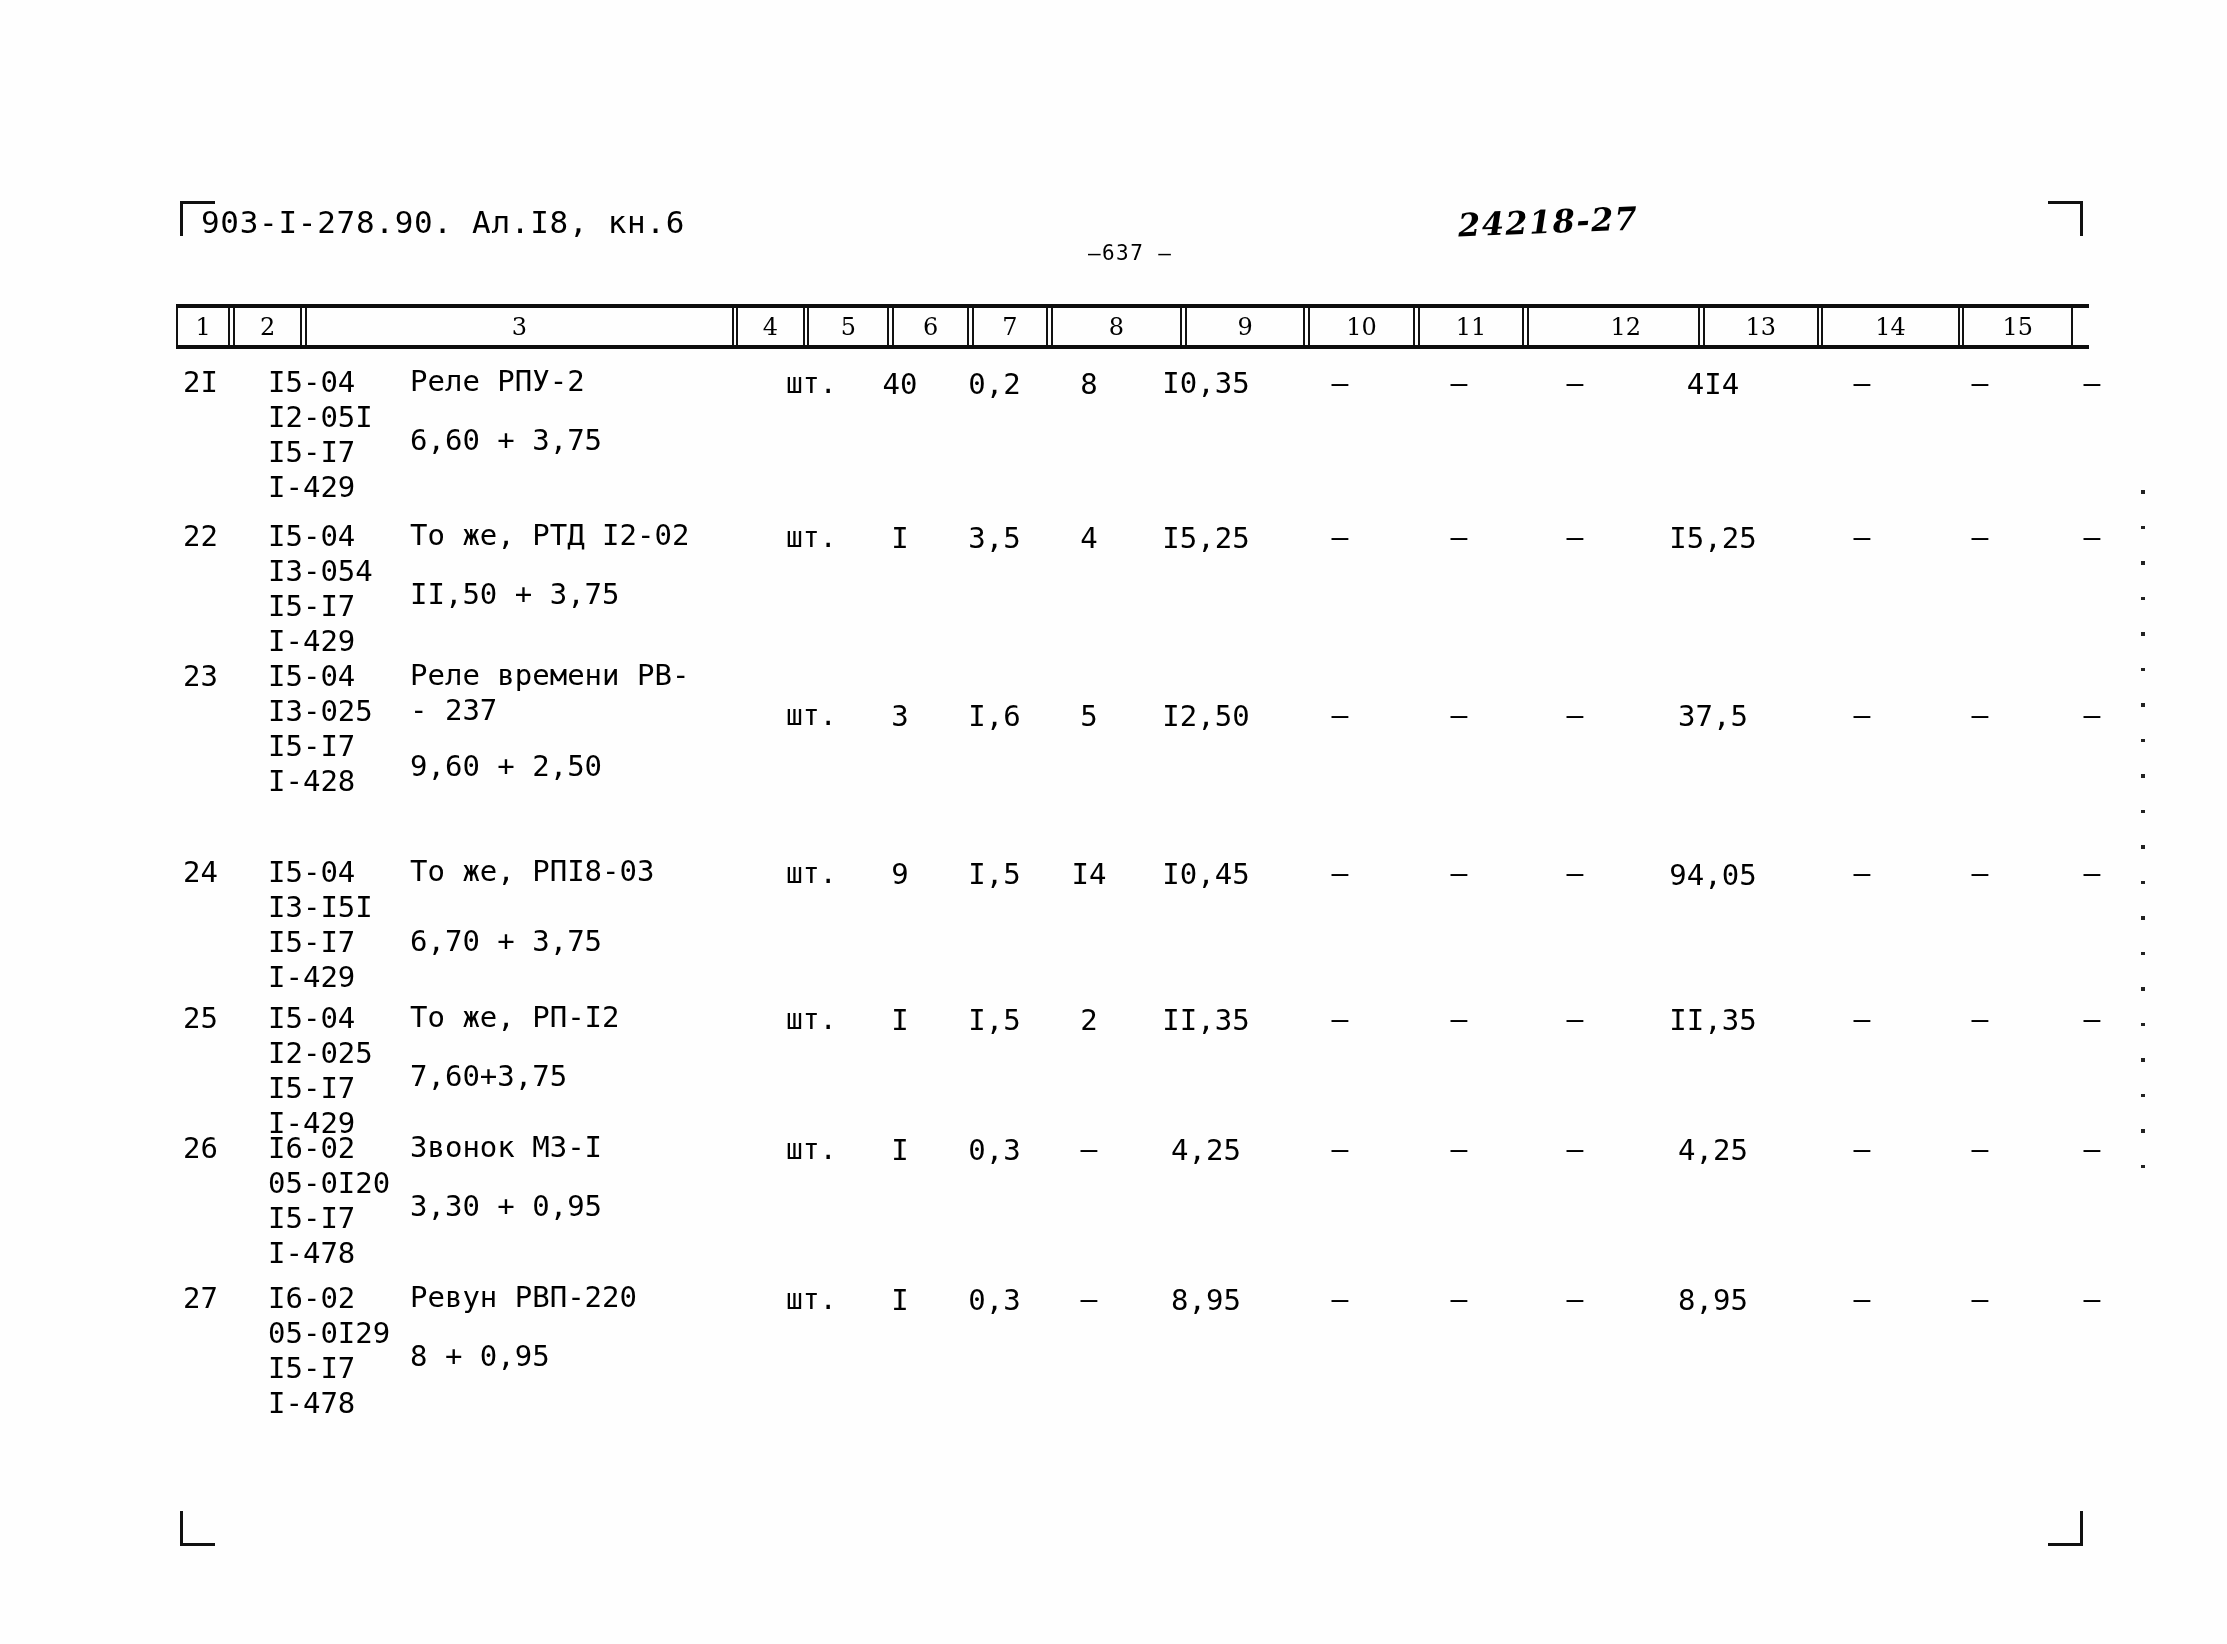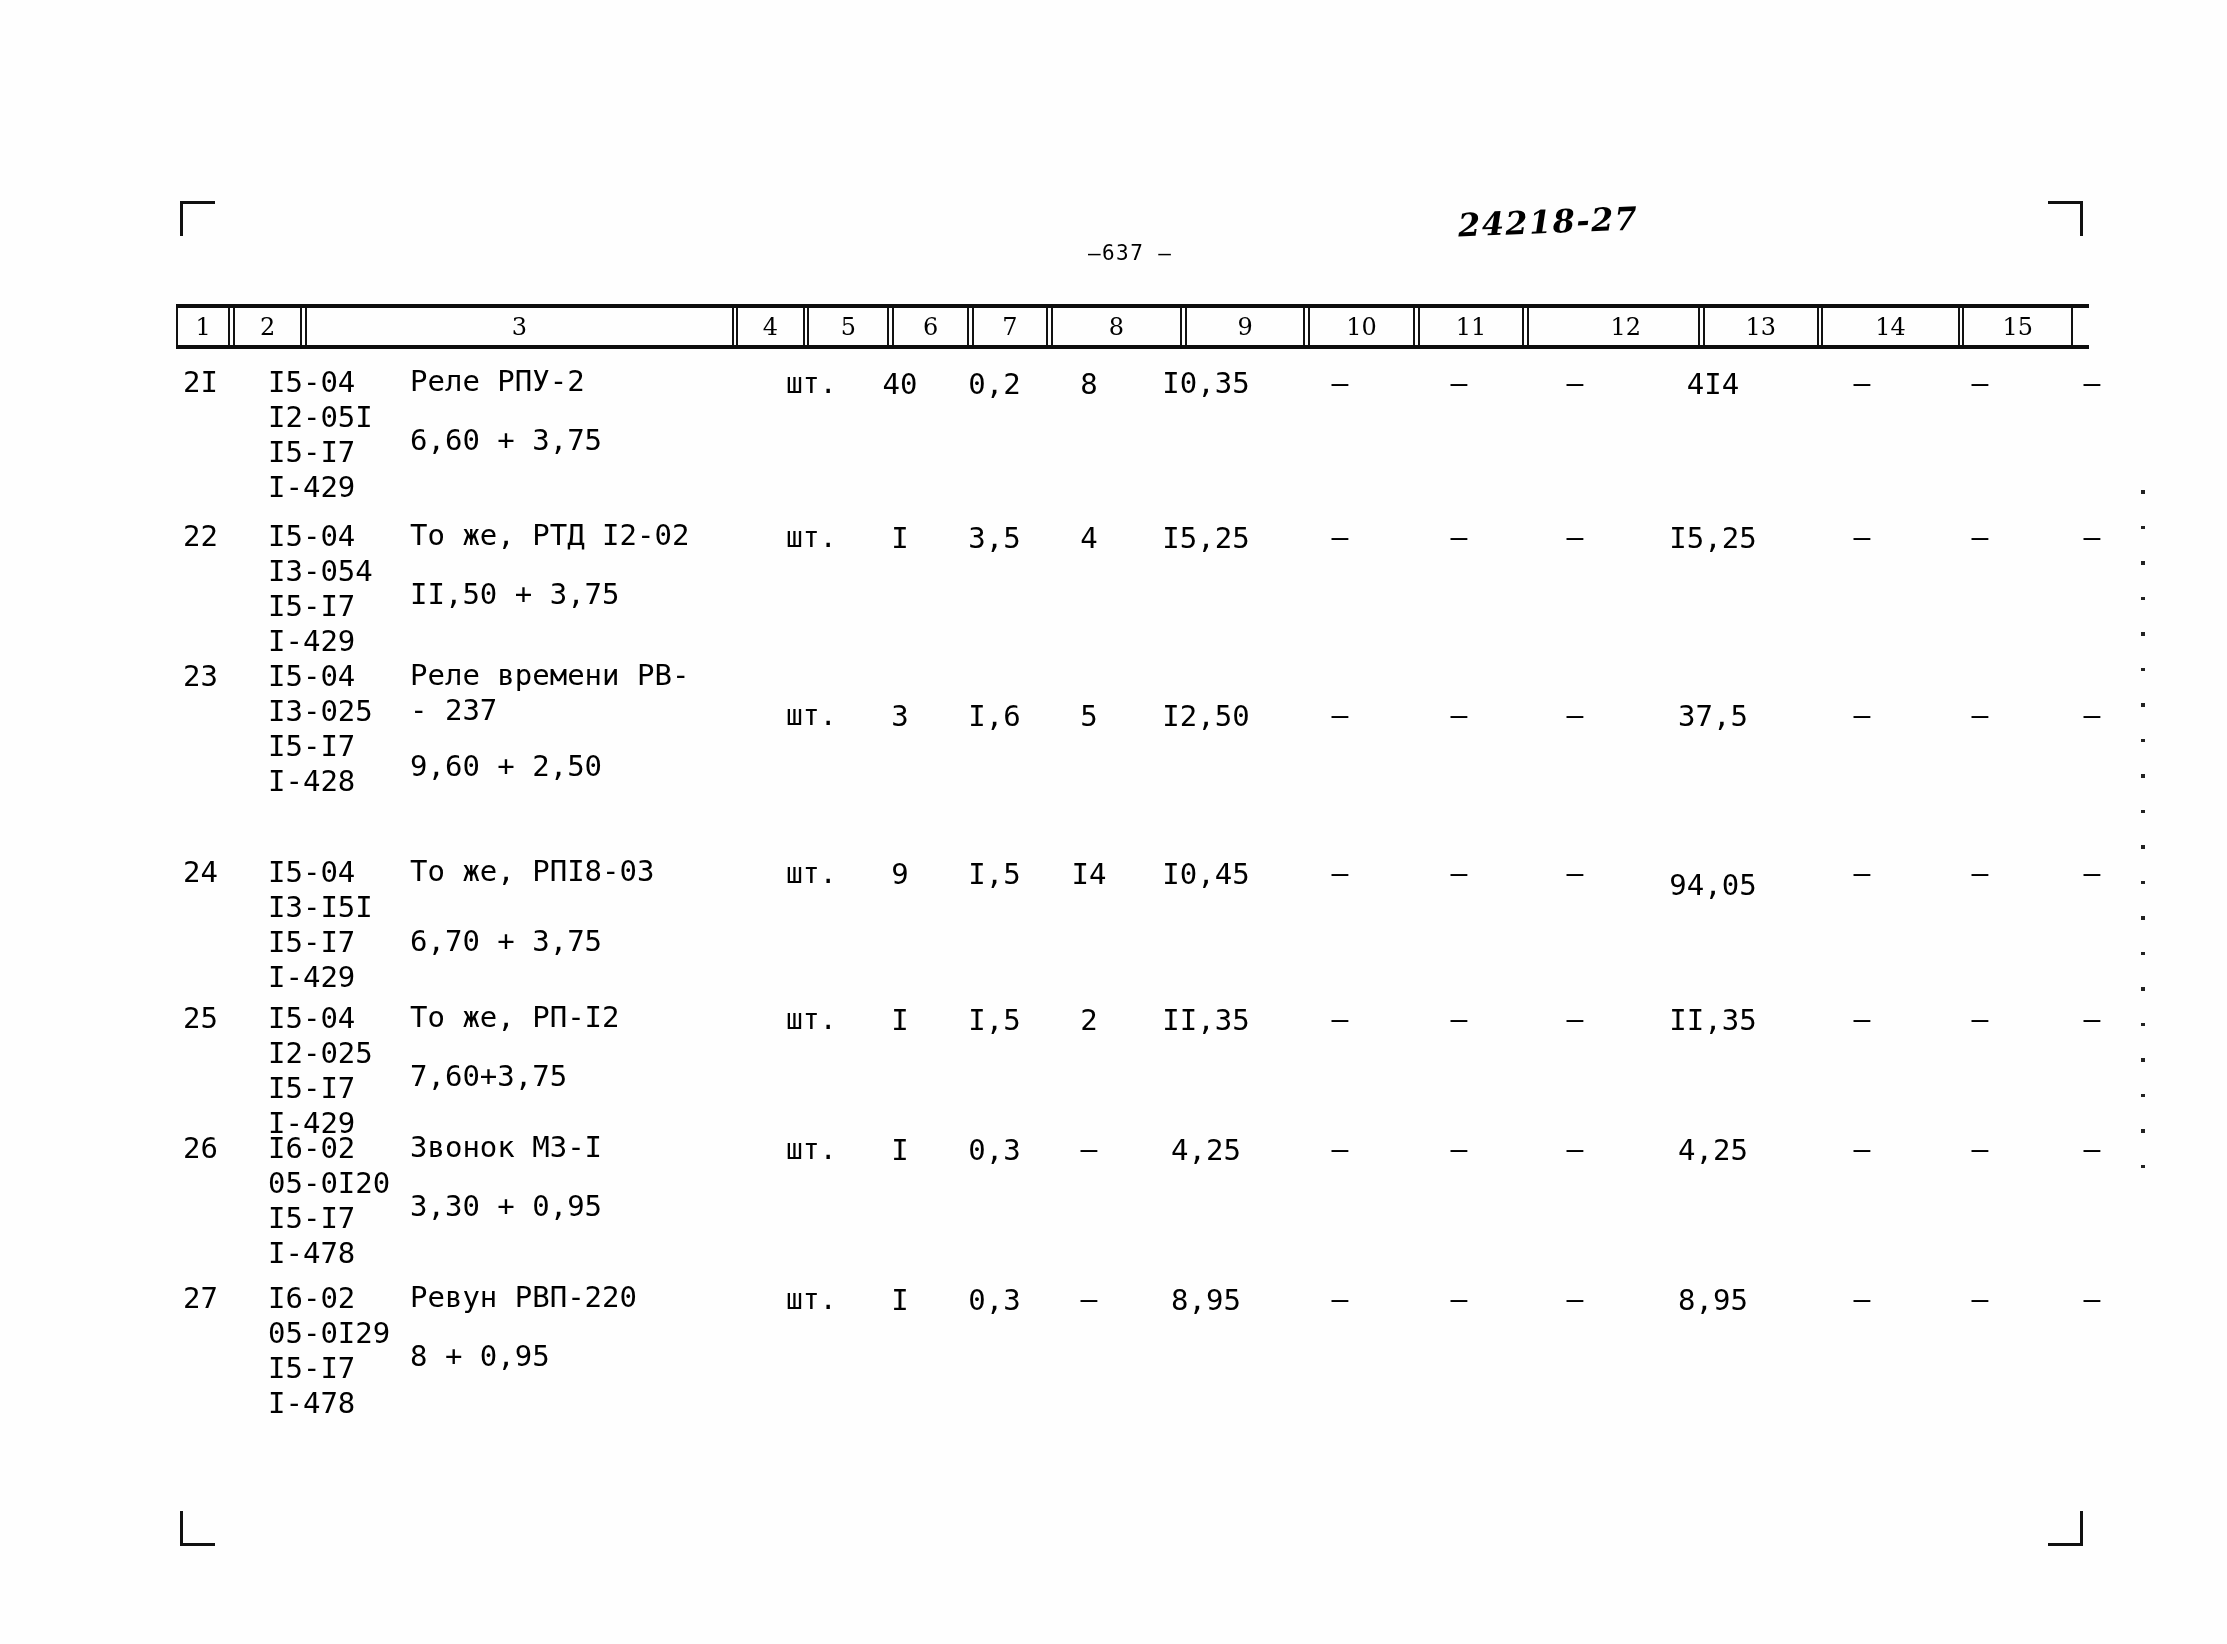--- a/index.html
+++ b/index.html
@@ -131,20 +131,21 @@
 </head>
 <body>
 
 <div id="page">
 
   <div class="crop tl"></div>
   <div class="crop tr"></div>
   <div class="crop bl"></div>
   <div class="crop br"></div>
 
+  <div class="doc-code">903-I-278.90.   Ал.I8, кн.6</div>
   <div class="page-number">—637 —</div>
   <div class="stamp-number">24218-27</div>
 
   <div class="colband" id="colband">
       <div class="cell" style="width: 55px;">1</div>
       <div class="cell" style="width: 70px;">2</div>
       <div class="cell" style="width: 434px;">3</div>
       <div class="cell" style="width: 69px;">4</div>
       <div class="cell" style="width: 83px;">5</div>
       <div class="cell" style="width: 78px;">6</div>
@@ -233,21 +234,21 @@
         <div class="c-name" style="top: 0px;">То же, РПI8-03</div>
         <div class="c-name" style="top: 70px;">6,70 + 3,75</div>
         <div class="c-unit" style="top: 2.8px;">шт.</div>
         <div class="c-n n5" style="top: 2.8px;">9</div>
         <div class="c-n n6" style="top: 2.8px;">I,5</div>
         <div class="c-n n7" style="top: 2.8px;">I4</div>
         <div class="c-n n8" style="top: 2.8px;">I0,45</div>
         <div class="c-n n9 dash" style="top: 2.8px;">—</div>
         <div class="c-n n10 dash" style="top: 2.8px;">—</div>
         <div class="c-n n11 dash" style="top: 2.8px;">—</div>
-        <div class="c-n n12" style="top: 14px;">94,05</div>
+        <div class="c-n n12" style="top: 4px;">94,05</div>
         <div class="c-n n13 dash" style="top: 2.8px;">—</div>
         <div class="c-n n14 dash" style="top: 2.8px;">—</div>
         <div class="c-n n15 dash" style="top: 2.8px;">—</div>
       </div>
       <div class="row" style="position: absolute; top: 636px; left: 0px; width: 100%;">
         <div class="c-num" style="top: 1.4px;">25</div>
         <div class="c-code" style="top: 1.4px;">I5-04
 I2-025
 I5-I7
 I-429</div>

